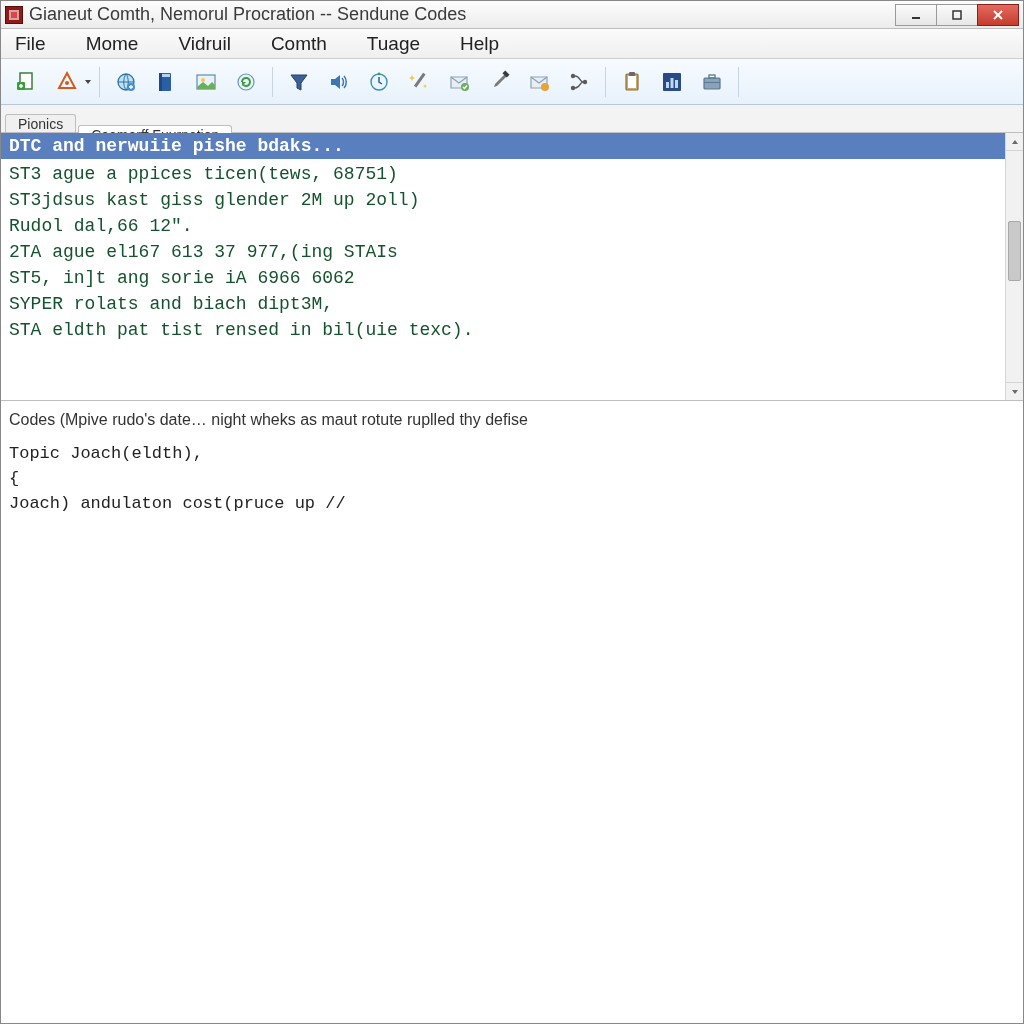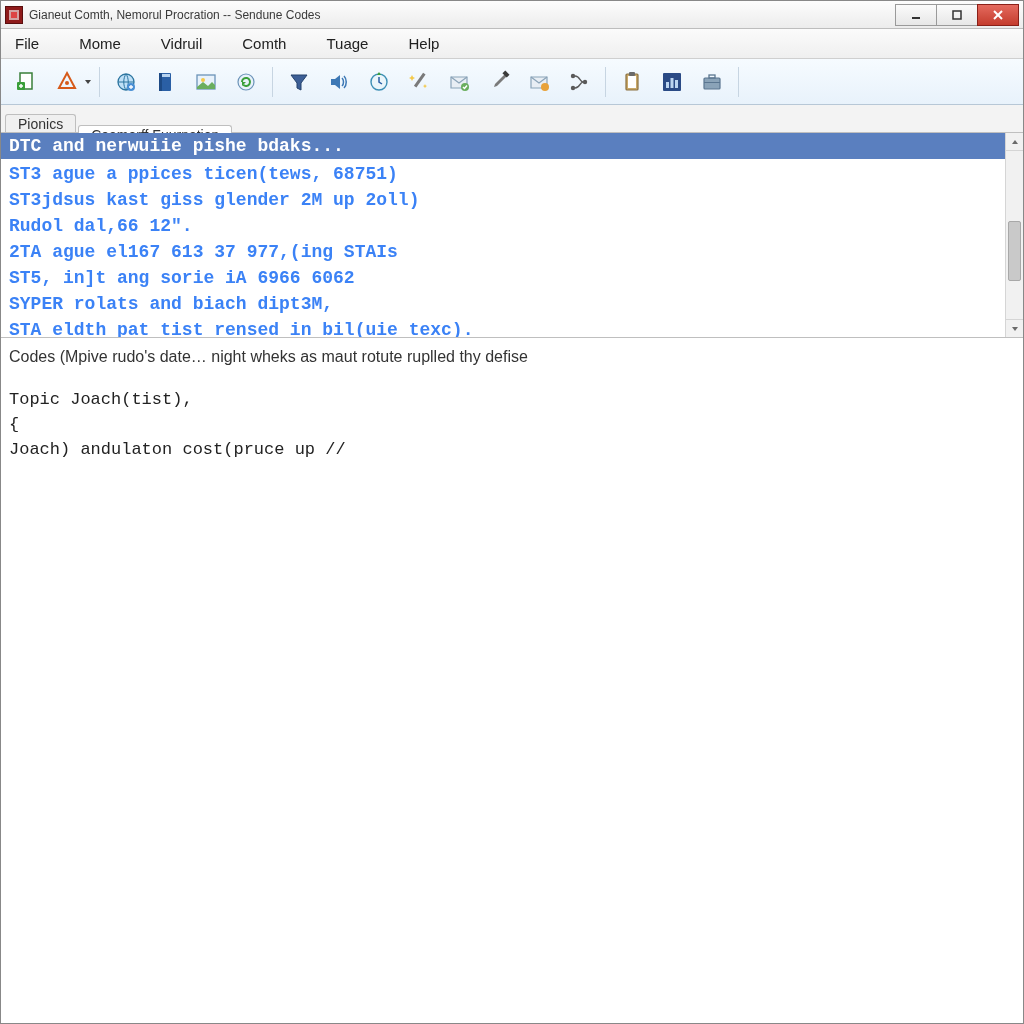--- a/index.html
+++ b/index.html
@@ -2,54 +2,54 @@
 <html><head>
 <meta charset="utf-8">
 <style>
   * { box-sizing: border-box; margin: 0; padding: 0; }
   html, body { width: 1024px; height: 1024px; overflow: hidden; font-family: "Segoe UI", Tahoma, sans-serif; font-size: 13px; background: #fff; }
   .window { width: 1024px; height: 1024px; display: flex; flex-direction: column; border: 1px solid #888; }
   
   .titlebar { height: 28px; background: linear-gradient(#fdfdfd,#ececec); border-bottom: 1px solid #bdbdbd; display: flex; align-items: center; padding: 0 4px; }
   .titlebar .app-icon { width: 18px; height: 18px; background: #8e1a1a; margin-right: 6px; border: 1px solid #5a0e0e; display:flex; align-items:center; justify-content:center;}
   .titlebar .app-icon svg { width:12px; height:12px; }
-  .titlebar .title-text { color: #3a3a3a; font-size: 12px; flex: 0 0 auto; text-align: center; }
+  .titlebar .title-text { color: #3a3a3a; font-size: 18px; flex: 0 0 auto; text-align: center; }
   .titlebar .spacer { flex: 1 1 auto; }
   .win-btns { display: flex; gap: 0; }
   .win-btn { width: 42px; height: 22px; border: 1px solid #9a9a9a; background: linear-gradient(#fbfbfb,#e7e7e7); display: flex; align-items: center; justify-content: center; margin-left: -1px; cursor: pointer; }
   .win-btn.close { background: linear-gradient(#e46a5e,#c43c2d); border-color: #8a2018; color: #fff; }
   .win-btn svg { width: 14px; height: 14px; }
   
   .menubar { height: 30px; background: linear-gradient(#fbfbfb,#efefef); border-bottom: 1px solid #cfcfcf; display: flex; align-items: center; padding: 0 8px; gap: 28px; }
-  .menubar .menu-item { color: #222; font-size: 15px; cursor: pointer; padding: 4px 6px; }
+  .menubar .menu-item { color: #222; font-size: 19px; cursor: pointer; padding: 4px 6px; }
   
   .toolbar { height: 46px; background: linear-gradient(#f6fbff,#e8f2fb); border-bottom: 1px solid #b7c7d6; display: flex; align-items: center; padding: 0 6px; gap: 0; }
   .tb-btn { width: 34px; height: 34px; display: flex; align-items: center; justify-content: center; cursor: pointer; border: 1px solid transparent; border-radius: 3px; margin: 0 3px; }
   .tb-sep { width: 1px; height: 30px; background: #c7d5e2; margin: 0 6px; }
   .tb-drop { width: 10px; display:flex; align-items:center; justify-content:center; margin-left:-4px; cursor:pointer;}
   .tb-drop svg { width:8px; height:8px; }
   
   .tabstrip { height: 28px; background: #f3f3f3; border-bottom: 1px solid #bfbfbf; display: flex; align-items: flex-end; padding-left: 4px; }
   .tab { height: 18px; padding: 0 12px; border: 1px solid #bfbfbf; border-bottom: none; background: #f0f0f0; margin-right: 2px; display: flex; align-items: center; font-size: 14px; color: #333; cursor: pointer; border-radius: 3px 3px 0 0; }
   .tab.active { background: #fff; position: relative; top: 11px; }
   
-  .upper-pane { height: 205px; border-bottom: 1px solid #bfbfbf; position: relative; display: flex; }
+  .upper-pane { height: 268px; border-bottom: 1px solid #bfbfbf; position: relative; display: flex; }
   .upper-content { flex: 1 1 auto; overflow: hidden; font-family: "Consolas","Courier New",monospace; font-size: 18px; line-height: 26px; }
   .upper-header { background: #5a7fbf; color: #fff; font-weight: bold; padding: 2px 8px; height: 26px; display:flex; align-items:center;}
-  .upper-lines { padding: 2px 8px; color: #3b82f6; font-weight: bold; }
+  .upper-lines { padding: 2px 8px; color: #14532d; }
   .upper-lines div { white-space: pre; }
   .vscroll { width: 18px; background: #f1f1f1; border-left: 1px solid #d5d5d5; display: flex; flex-direction: column; }
   .vscroll .arrow { height: 18px; display:flex; align-items:center; justify-content:center; cursor:pointer; border-bottom:1px solid #d5d5d5;}
   .vscroll .arrow.bot { border-top:1px solid #d5d5d5; border-bottom:none;}
   .vscroll .track { flex:1; position:relative; }
   .vscroll .thumb { position:absolute; left:2px; right:2px; top:70px; height:60px; background:#c9c9c9; border:1px solid #a8a8a8; border-radius:2px; cursor:pointer;}
   
   .lower-pane { flex: 1 1 auto; background: #fff; font-family: "Consolas","Courier New",monospace; font-size: 17px; line-height: 25px; color: #222; padding: 6px 8px; overflow:hidden;}
   .lower-pane div { white-space: pre; }
-  .lower-status { color: #333; font-size: 16px; font-family: "Segoe UI", Tahoma, sans-serif; margin-bottom: 18px;}
+  .lower-status { color: #333; font-size: 16px; font-family: "Segoe UI", Tahoma, sans-serif; margin-bottom: 9px;}
 </style>
 </head>
 <body>
 
 <div class="window">
 
   <div class="titlebar">
     <div class="app-icon">
       <svg viewBox="0 0 12 12">
           <rect x="1" y="1" width="10" height="10" fill="#fff" opacity="0.6"></rect>
@@ -248,18 +248,18 @@
       <div class="arrow bot">
           <svg width="10" height="10" viewBox="0 0 10 10">
             <path d="M2 3 L5 7 L8 3 Z" fill="#6a6a6a"></path>
           </svg>
         </div>
     </div>
   </div>
 
   <div class="lower-pane">
     <div class="lower-status">Codes (Mpive rudo's date… night wheks as maut rotute ruplled thy defise</div>
-    <div>Topic Joach(tist),</div>
+    <div>Topic Joach(eldth),</div>
     <div>{</div>
     <div>Joach) andulaton cost(pruce up //</div>
   </div>
 
 </div>
 
 </body></html>

